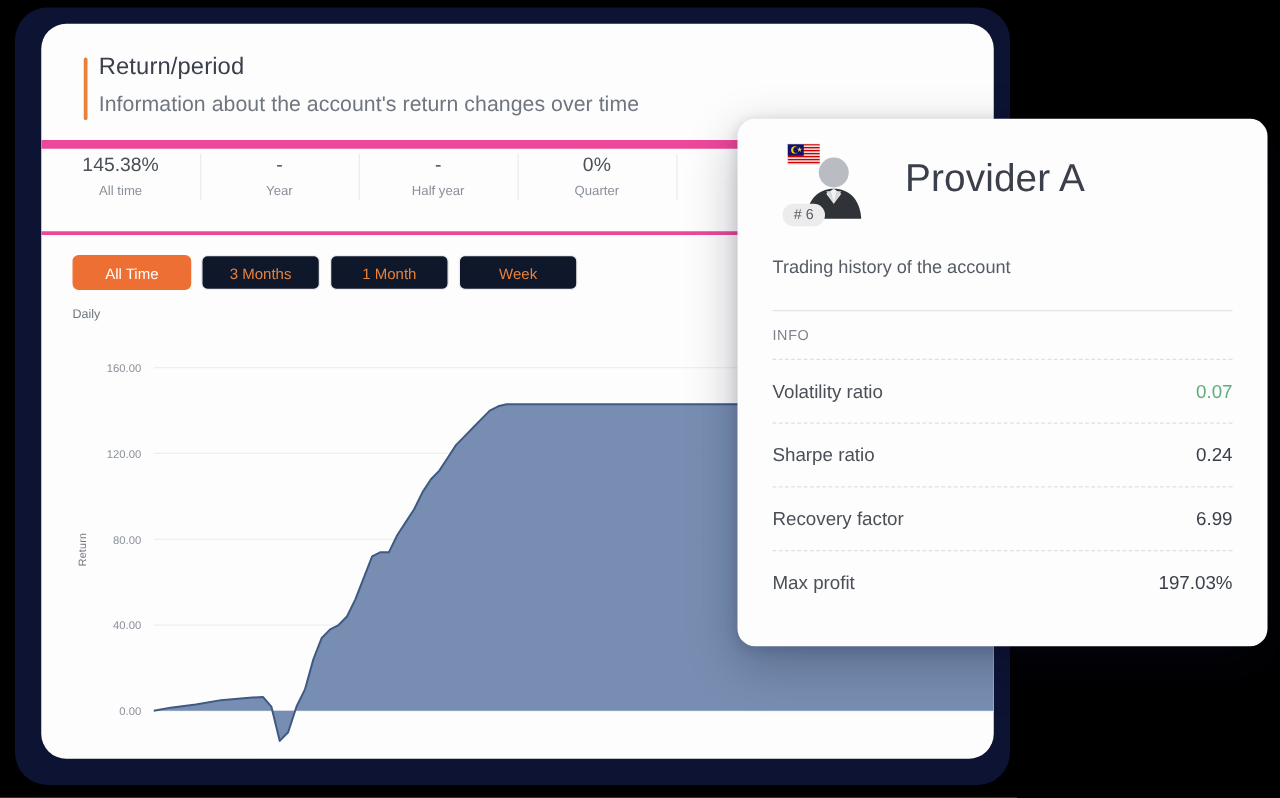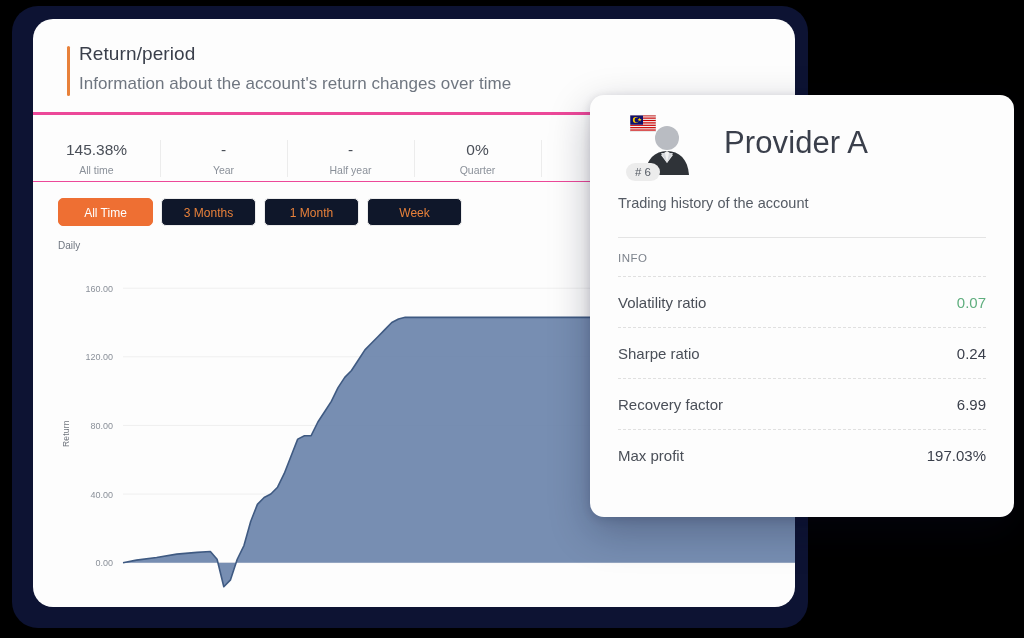--- a/index.html
+++ b/index.html
@@ -41,21 +41,21 @@
     height: 588px;
     background: #fdfdfd;
     border-radius: 20px;
     overflow: hidden;
   }
 
   
   .card-header {
     position: relative;
     padding: 24px 0 18px 34px;
-    border-bottom: 3px solid #ec4899;
+    border-bottom: 7px solid #ec4899;
   }
   .accent-bar {
     position: absolute;
     left: 34px;
     top: 27px;
     width: 3px;
     height: 50px;
     background: #e8813a;
     border-radius: 2px;
   }
@@ -69,23 +69,23 @@
   .header-sub {
     margin: 9px 0 0 12px;
     font-size: 17px;
     color: #6f7680;
     letter-spacing: 0.05px;
   }
 
   
   .stats-row {
     display: flex;
-    border-bottom: 1px solid #ec4899;
+    border-bottom: 3px solid #ec4899;
     height: 66px;
-    align-items: flex-end;
+    align-items: flex-start;
   }
   .stat-cell {
     flex: 1 1 0;
     text-align: center;
     position: relative;
     padding: 4px 0;
   }
   .stat-cell + .stat-cell::before {
     content: "";
     position: absolute;
@@ -215,21 +215,21 @@
   .provider-name {
     font-size: 31px;
     color: #3a3f4b;
     font-weight: 400;
     margin: 16px 0 16px 24px;
     letter-spacing: 0.1px;
   }
   .provider-sub {
     font-size: 14.5px;
     color: #555b64;
-    margin-top: 2px;
+    margin-top: 13px;
   }
   .provider-divider {
     height: 1px;
     background: #e4e4e4;
     margin-top: 26px;
   }
   .info-title {
     font-size: 11.5px;
     color: #7d838c;
     letter-spacing: 0.5px;

